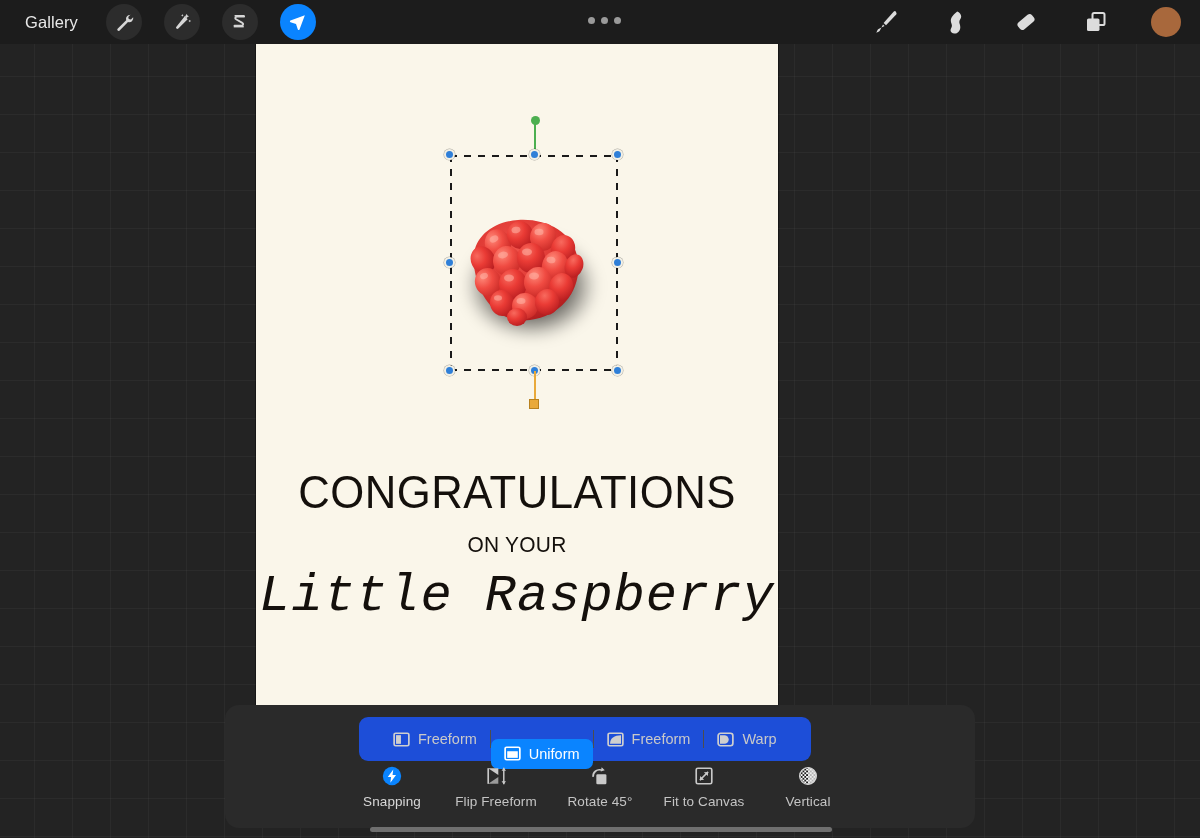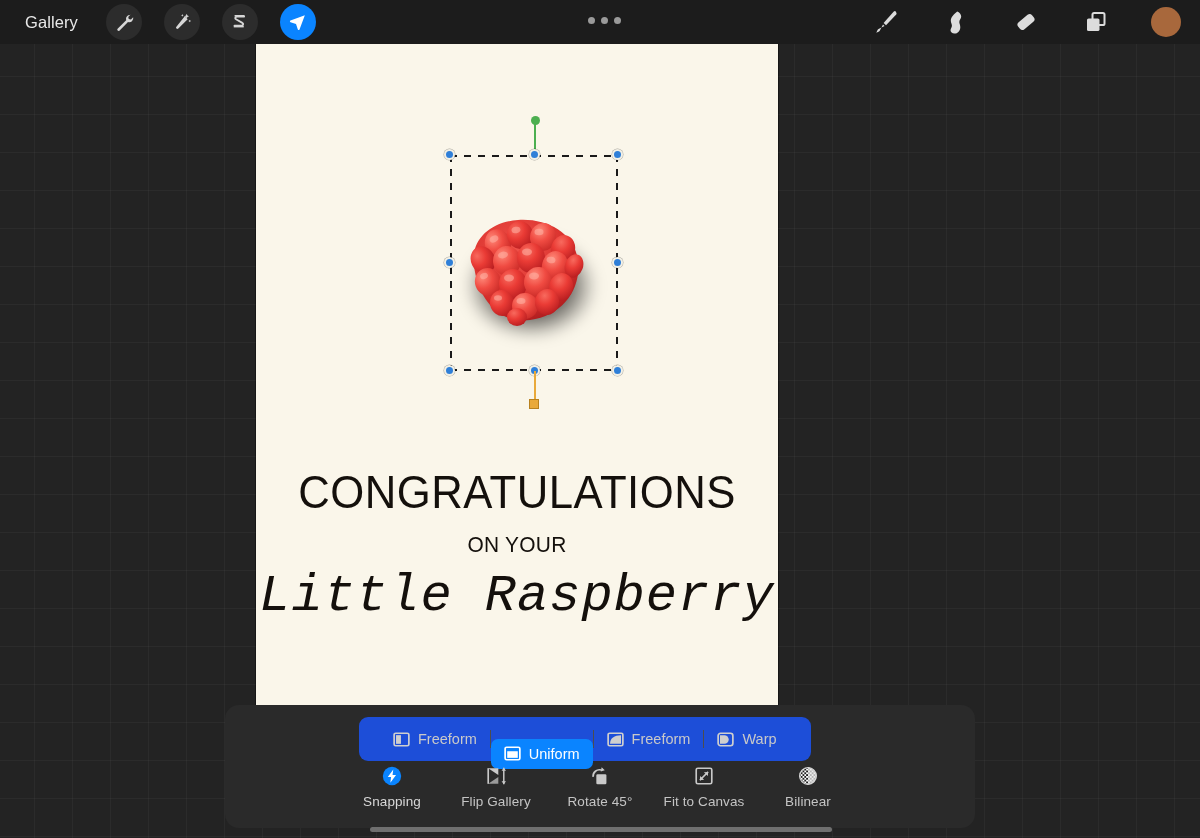--- a/index.html
+++ b/index.html
@@ -369,21 +369,21 @@
       <div class="ico">
         <svg width="26" height="22" viewBox="0 0 28 24">
           <path d="M22.5 3 v18" stroke="#c9c9c9" stroke-width="1.6" fill="none"></path>
           <path d="M22.5 3 l-2.4 3.4 h4.8 z" fill="#c9c9c9"></path>
           <path d="M22.5 21 l-2.4 -3.4 h4.8 z" fill="#c9c9c9"></path>
           <path d="M5.5 3.5 L16.5 10.8 v-7.3 z" fill="#c9c9c9"></path>
           <path d="M5.5 20.5 L16.5 13.2 v7.3 z" fill="#9b9b9b"></path>
           <path d="M5.5 3.5 v17" stroke="#c9c9c9" stroke-width="1.8"></path>
         </svg>
       </div>
-      <div class="lbl">Flip Gallery</div>
+      <div class="lbl">Flip Freeform</div>
     </div>
 
     <div class="tool">
       <div class="ico">
         <svg width="24" height="22" viewBox="0 0 24 24">
           <rect x="8" y="10" width="11" height="11" rx="1.4" fill="#c9c9c9"></rect>
           <path d="M4.5 13 A7 7 0 0 1 13.5 5.5" fill="none" stroke="#c9c9c9" stroke-width="1.8"></path>
           <path d="M13.8 2.4 l3.4 3.2 -4.4 1.6 z" fill="#c9c9c9"></path>
         </svg>
       </div>
@@ -410,20 +410,20 @@
               <rect width="4" height="4" fill="#ffffff"></rect>
               <rect width="2" height="2" fill="#1f1f1f"></rect>
               <rect x="2" y="2" width="2" height="2" fill="#1f1f1f"></rect>
             </pattern>
           </defs>
           <circle cx="12" cy="12" r="9.2" fill="url(#ckr)"></circle>
           <path d="M12 2.8 a9.2 9.2 0 0 1 0 18.4 z" fill="#e6e6e6" opacity=".75"></path>
           <circle cx="12" cy="12" r="9.2" fill="none" stroke="#d6d6d6" stroke-width="1.2"></circle>
         </svg>
       </div>
-      <div class="lbl">Bilinear</div>
+      <div class="lbl">Vertical</div>
     </div>
 
 
   </div>
 </div>
 
 <div id="home-indicator"></div>
 
 </body></html>

